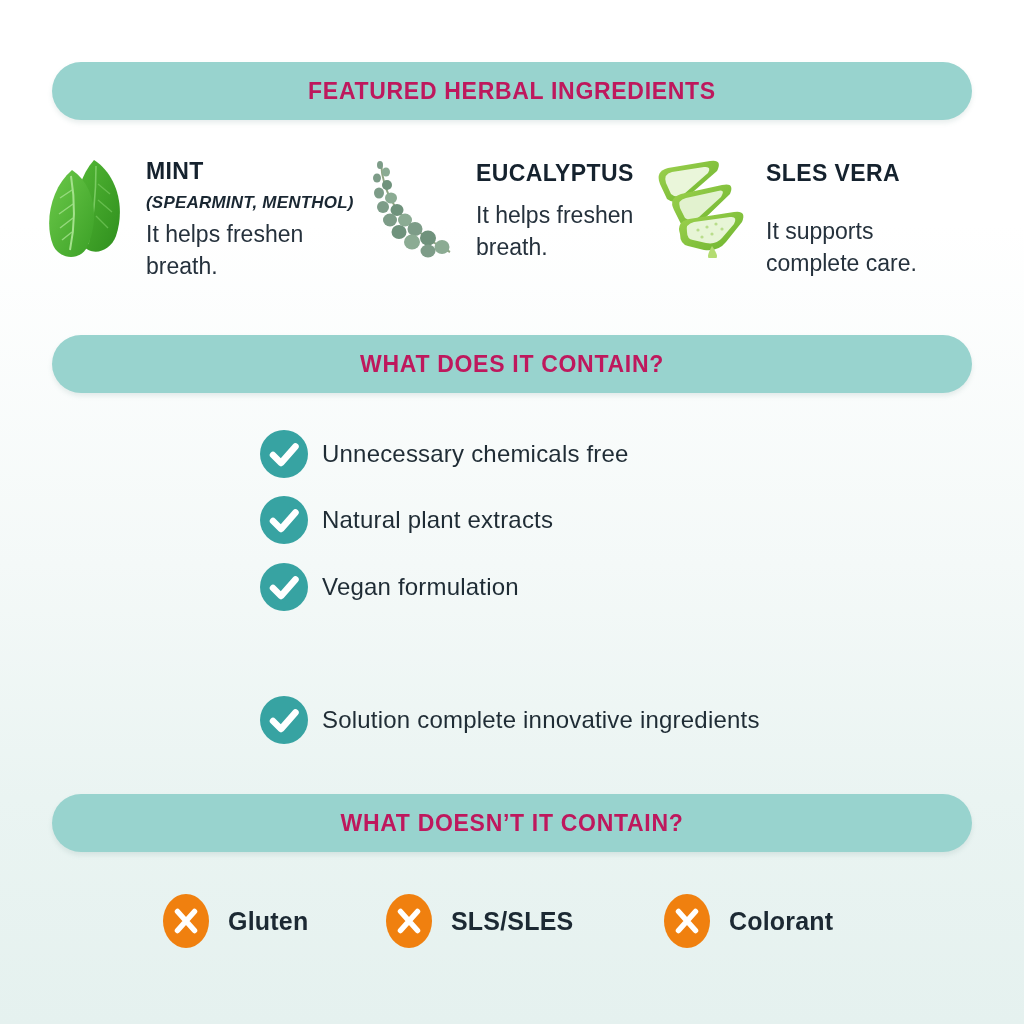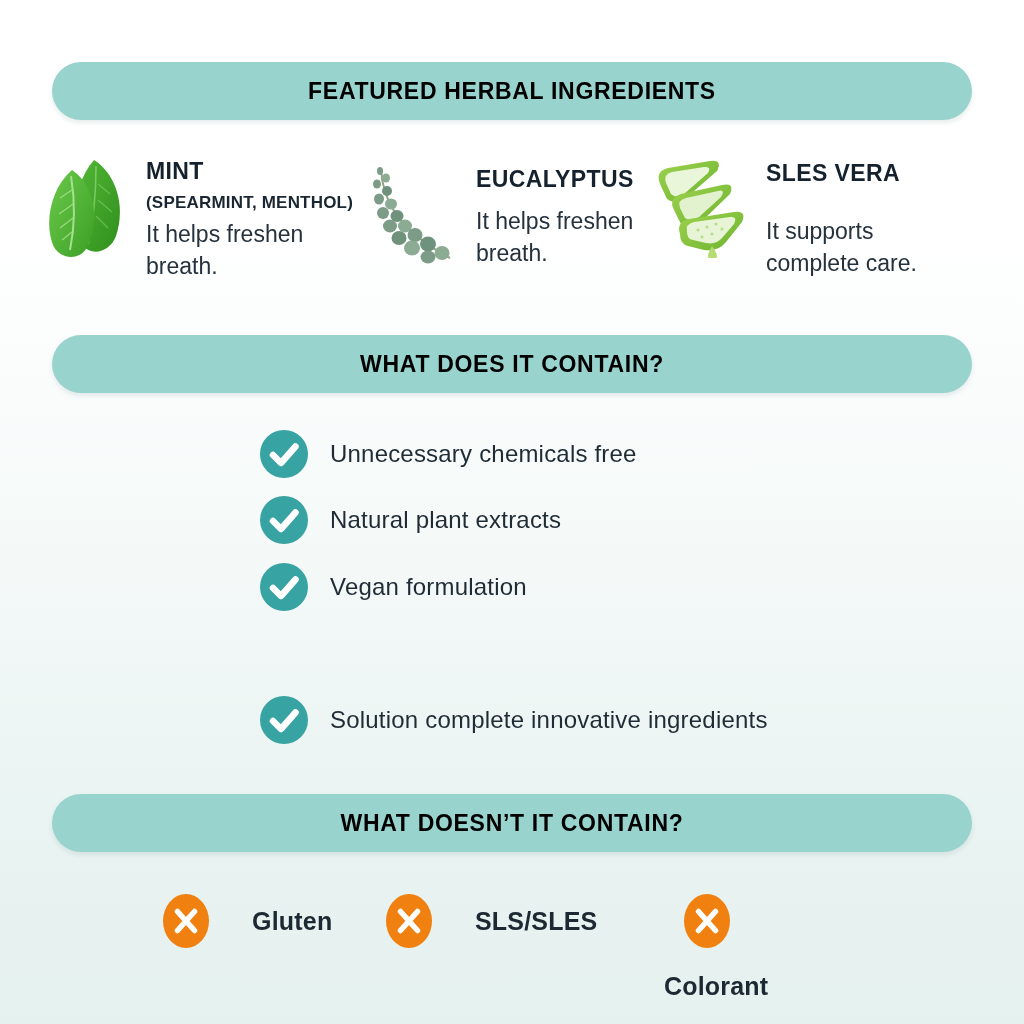--- a/index.html
+++ b/index.html
@@ -7,48 +7,48 @@
   .page{
     position:relative;width:1024px;height:1024px;overflow:hidden;
     background:linear-gradient(180deg,#ffffff 0%,#ffffff 22%,#f4f9f8 55%,#eaf4f2 78%,#e5f1ef 100%);
   }
   
   .banner{
     position:absolute;left:52px;width:920px;height:58px;border-radius:29px;
     background:#98d3ce;display:flex;align-items:center;justify-content:center;
     box-shadow:0 3px 5px rgba(90,135,130,0.14);
   }
-  .banner span{font-size:23px;font-weight:700;color:#000000;letter-spacing:0.7px;}
+  .banner span{font-size:23px;font-weight:700;color:#be185d;letter-spacing:0.7px;}
   .banner-1{top:62px;}
   .banner-2{top:335px;}
   .banner-3{top:794px;}
 
   
   .ingredient{position:absolute;display:flex;align-items:flex-start;}
   .ing-mint{left:38px;top:156px;}
-  .ing-euc{left:368px;top:164px;}
+  .ing-euc{left:368px;top:158px;}
   .ing-aloe{left:652px;top:158px;}
   .ing-img{flex:0 0 auto;}
   .ing-text{margin-left:14px;padding-top:2px;}
   .ing-name{font-size:23px;font-weight:700;color:#15222e;letter-spacing:0.4px;}
-  .ing-sub{font-size:17px;font-weight:700;color:#1a2732;letter-spacing:0.2px;margin-top:8px;white-space:nowrap;}
+  .ing-sub{font-size:17px;font-weight:700;font-style:italic;color:#1a2732;letter-spacing:0.2px;margin-top:8px;white-space:nowrap;}
   .ing-desc{font-size:23px;font-weight:400;color:#25313c;line-height:32px;margin-top:7px;}
   .ing-mint .ing-desc{width:205px;margin-top:5px;}
   .ing-euc .ing-desc{width:185px;margin-top:12px;}
   .ing-aloe .ing-desc{width:175px;margin-top:28px;}
 
   
   .check-row{position:absolute;left:260px;display:flex;align-items:center;height:48px;}
   .check-circle{width:48px;height:48px;flex:0 0 auto;}
-  .check-label{margin-left:22px;font-size:24px;font-weight:400;color:#1f2c35;letter-spacing:0.2px;white-space:nowrap;}
+  .check-label{margin-left:14px;font-size:24px;font-weight:400;color:#1f2c35;letter-spacing:0.2px;white-space:nowrap;}
   .row-0{top:430px;} .row-1{top:496px;} .row-2{top:563px;} .row-3{top:629px;} .row-4{top:696px;}
 
   
-  .x-item{position:absolute;top:894px;display:flex;align-items:center;height:54px;gap:24px;}
-  .x-0{left:163px;} .x-1{left:386px;} .x-2{left:645px;flex-direction:column;}
+  .x-item{position:absolute;top:894px;display:flex;align-items:center;height:54px;}
+  .x-0{left:163px;} .x-1{left:386px;} .x-2{left:664px;}
   .x-circle{width:46px;height:54px;flex:0 0 auto;}
   .x-label{margin-left:19px;font-size:25px;font-weight:700;color:#1c2933;letter-spacing:0.2px;white-space:nowrap;}
 </style>
 </head>
 <body>
 
 <div class="page">
 
   <div class="banner banner-1">
     <span>FEATURED HERBAL INGREDIENTS</span>

